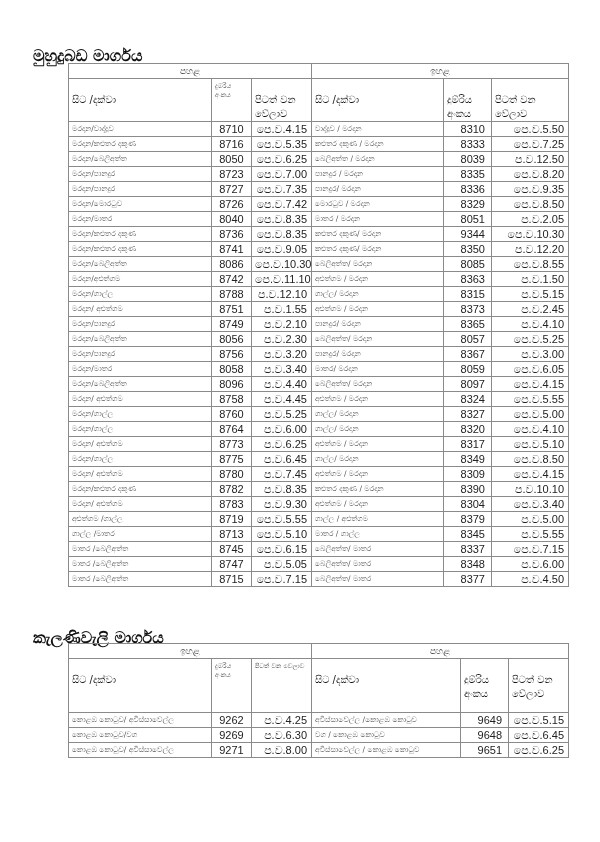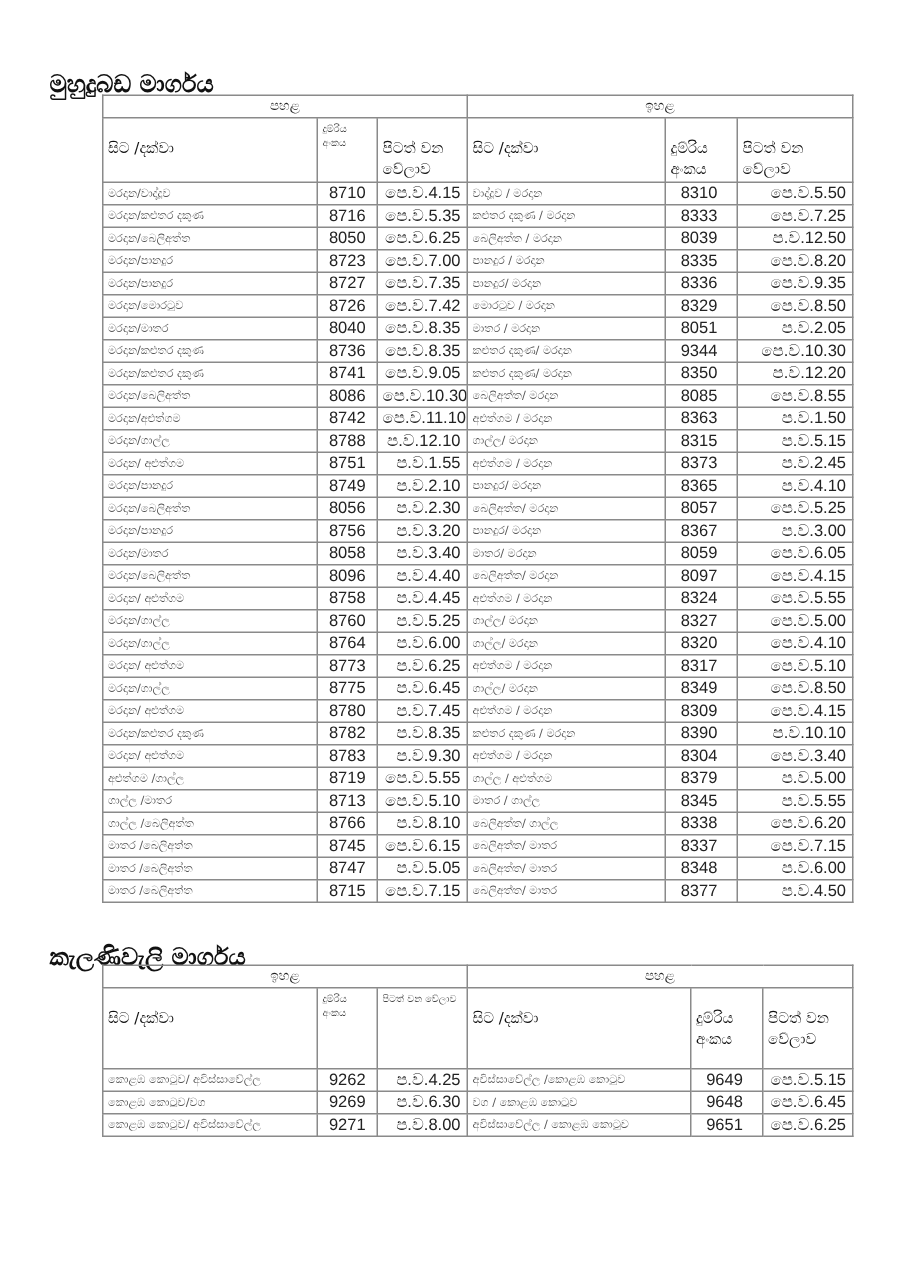--- a/index.html
+++ b/index.html
@@ -7,21 +7,21 @@
          font-family: "DejaVu Sans", "Liberation Sans", sans-serif; color: #1a1a1a; }
   .section-title { position: absolute; left: 33px; font-size: 16px; font-weight: bold; color: #111; }
   table { position: absolute; left: 32px; border-collapse: collapse; table-layout: fixed; width: 500px; margin-left: 36px; }
   td, th { border: 1px solid #8a8a8a; padding: 0 3px; overflow: hidden; white-space: nowrap; }
   th.group { font-size: 9px; font-weight: normal; height: 14px; text-align: center; color: #222; }
   th.hdr { font-size: 10px; font-weight: normal; text-align: left; vertical-align: top; white-space: normal; line-height: 14px; padding-top: 14px; color: #111; }
   th.hdr.small { font-size: 6.5px; line-height: 9px; color: #444; padding-top: 3px; }
   td { height: 14px; line-height: 14px; }
   td.route { font-size: 7.5px; color: #555; }
   td.train { font-size: 11px; text-align: center; color: #222; font-family: "Liberation Sans", sans-serif; }
-  td.train.r { text-align: center; padding-right: 6px; }
+  td.train.r { text-align: right; padding-right: 6px; }
   td.time { font-size: 11px; text-align: right; color: #222; font-family: "Liberation Sans", sans-serif; padding-right: 4px; }
 </style>
 </head>
 <body>
 
 <div class="section-title" style="top:46px;">මුහුදුබඩ මාර්ගය</div>
 
 <table id="t1" style="top:63px;">
   <colgroup>
     <col style="width:143px">
@@ -264,28 +264,20 @@
   </tr>
       <tr>
     <td class="route">ගාල්ල /මාතර</td>
     <td class="train">8713</td>
     <td class="time">පෙ.ව.5.10</td>
     <td class="route">මාතර / ගාල්ල</td>
     <td class="train r">8345</td>
     <td class="time">ප.ව.5.55</td>
   </tr>
       <tr>
-    <td class="route">ගාල්ල /බෙලිඅත්ත</td>
-    <td class="train">8766</td>
-    <td class="time">ප.ව.8.10</td>
-    <td class="route">බෙලිඅත්ත/ ගාල්ල</td>
-    <td class="train r">8338</td>
-    <td class="time">පෙ.ව.6.20</td>
-  </tr>
-      <tr>
     <td class="route">මාතර /බෙලිඅත්ත</td>
     <td class="train">8745</td>
     <td class="time">පෙ.ව.6.15</td>
     <td class="route">බෙලිඅත්ත/ මාතර</td>
     <td class="train r">8337</td>
     <td class="time">පෙ.ව.7.15</td>
   </tr>
       <tr>
     <td class="route">මාතර /බෙලිඅත්ත</td>
     <td class="train">8747</td>

